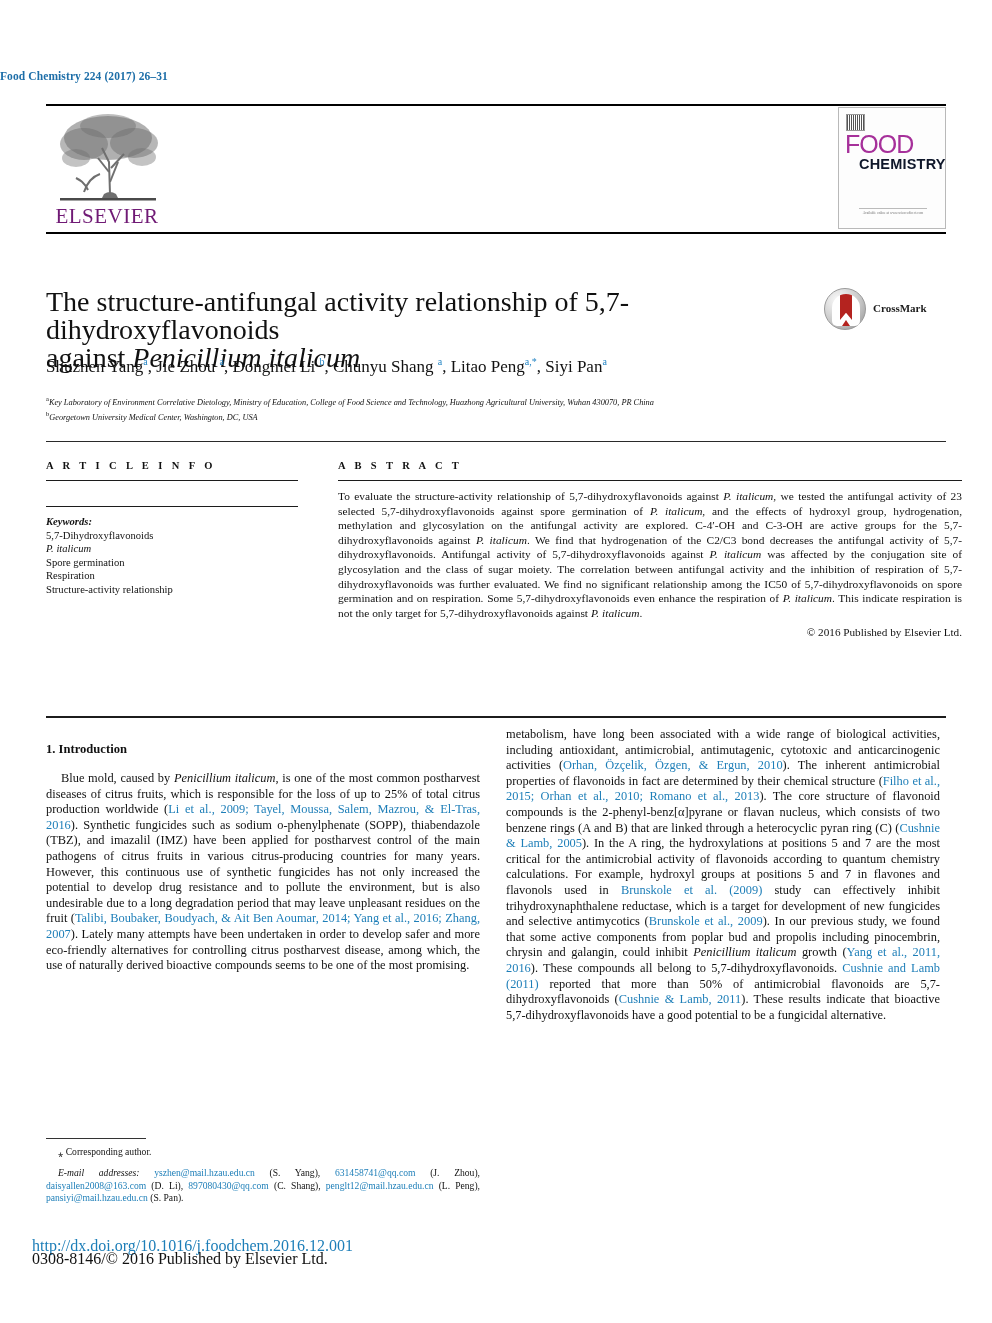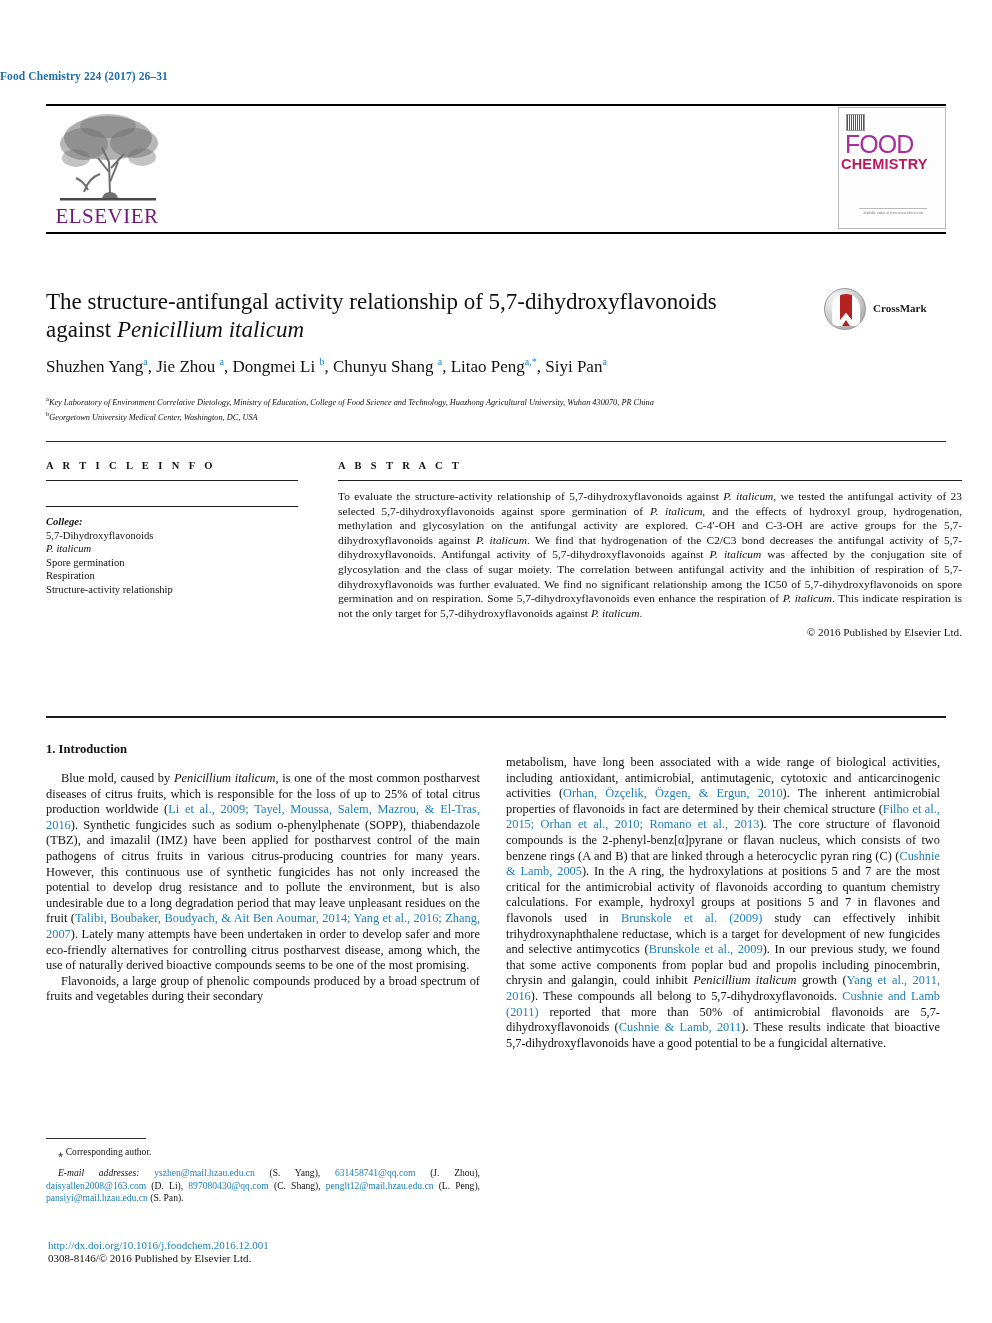--- a/index.html
+++ b/index.html
@@ -124,48 +124,48 @@
   .cover-food {
     position: absolute; left: 6px; top: 24px;
     width: 96px;
     font-family: "Liberation Sans", sans-serif;
     font-size: 25px;
     line-height: 24px;
     letter-spacing: -1px;
     color: #a6309a;
   }
   .cover-chem {
-    position: absolute; left: 2px; top: 48px;
+    position: absolute; left: 20px; top: 48px;
     width: 96px;
     font-family: "Liberation Sans", sans-serif;
     font-size: 14.5px;
     font-weight: bold;
     letter-spacing: .2px;
-    color: #be185d;
+    color: #0f172a;
   }
   .cover-foot {
     position: absolute; left: 20px; top: 100px;
     width: 68px;
     height: 8px;
     font-size: 3.5px;
     color: #777;
     text-align: center;
     border-top: 1px solid #bbb;
     padding-top: 2px;
     overflow: hidden;
   }
 
   
   .title {
     position: absolute;
     left: 46px;
     top: 288px;
     width: 760px;
     font-family: "Liberation Serif", serif;
-    font-size: 23px;
+    font-size: 28px;
     line-height: 28px;
     color: #111;
   }
   .title em { font-style: italic; }
   .crossmark {
     position: absolute;
     left: 824px;
     top: 288px;
     width: 120px;
     height: 46px;
@@ -296,21 +296,21 @@
   
   .col-left {
     position: absolute;
     left: 46px;
     top: 742px;
     width: 434px;
   }
   .col-right {
     position: absolute;
     left: 506px;
-    top: 755px;
+    top: 727px;
     width: 434px;
   }
   h2.section-head {
     margin: 0 0 14px 0;
     font-family: "Liberation Serif", serif;
     font-size: 12.6px;
     font-weight: bold;
     color: #111;
   }
   p.body {
@@ -345,25 +345,25 @@
     color: #111;
     text-align: justify;
   }
   .footnotes .corr { text-indent: 12px; }
   .footnotes .emails { text-indent: 12px; margin-top: 9px; }
   .footnotes em { font-style: italic; }
   .mail { color: #1d7eb8; }
 
   .doi-block {
     position: absolute;
-    left: 48px;
+    left: 32px;
     top: 1239px;
     width: 434px;
     font-family: "Liberation Serif", serif;
-    font-size: 11px;
+    font-size: 16px;
     line-height: 13.4px;
   }
   .doi-link { color: #1d7eb8; }
   .issn { color: #111; }
 </style>
 </head>
 <body>
 
 <div class="page">
 
@@ -430,42 +430,41 @@
   </div>
 
   <div class="rule-under-affil"></div>
 
   <div class="info-col">
     <div class="sec-label">A R T I C L E   I N F O</div>
     <div class="thin-rule"></div>
     <div class="info-gap"></div>
     <div class="thin-rule"></div>
     <div class="info-block">
-      <div class="hdr">College:</div>
+      <div class="hdr">Keywords:</div>
       <div>5,7-Dihydroxyflavonoids</div>
       <div style="font-style:italic">P. italicum</div>
       <div>Spore germination</div>
       <div>Respiration</div>
       <div>Structure-activity relationship</div>
     </div>
   </div>
 
   <div class="abs-col">
     <div class="sec-label">A B S T R A C T</div>
     <div class="thin-rule"></div>
     <div class="abstract-text">To evaluate the structure-activity relationship of 5,7-dihydroxyflavonoids against <em>P. italicum</em>, we tested the antifungal activity of 23 selected 5,7-dihydroxyflavonoids against spore germination of <em>P. italicum</em>, and the effects of hydroxyl group, hydrogenation, methylation and glycosylation on the antifungal activity are explored. C-4′-OH and C-3-OH are active groups for the 5,7-dihydroxyflavonoids against <em>P. italicum</em>. We find that hydrogenation of the C2/C3 bond decreases the antifungal activity of 5,7-dihydroxyflavonoids. Antifungal activity of 5,7-dihydroxyflavonoids against <em>P. italicum</em> was affected by the conjugation site of glycosylation and the class of sugar moiety. The correlation between antifungal activity and the inhibition of respiration of 5,7-dihydroxyflavonoids was further evaluated. We find no significant relationship among the IC50 of 5,7-dihydroxyflavonoids on spore germination and on respiration. Some 5,7-dihydroxyflavonoids even enhance the respiration of <em>P. italicum</em>. This indicate respiration is not the only target for 5,7-dihydroxyflavonoids against <em>P. italicum</em>.</div>
     <div class="copyright">© 2016 Published by Elsevier Ltd.</div>
   </div>
 
   <div class="rule-bottom-abs"></div>
 
   <div class="col-left">
     <h2 class="section-head">1. Introduction</h2>
     <p class="body">Blue mold, caused by <em>Penicillium italicum</em>, is one of the most common postharvest diseases of citrus fruits, which is responsible for the loss of up to 25% of total citrus production worldwide (<span class="ref">Li et al., 2009; Tayel, Moussa, Salem, Mazrou, &amp; El-Tras, 2016</span>). Synthetic fungicides such as sodium o-phenylphenate (SOPP), thiabendazole (TBZ), and imazalil (IMZ) have been applied for postharvest control of the main pathogens of citrus fruits in various citrus-producing countries for many years. However, this continuous use of synthetic fungicides has not only increased the potential to develop drug resistance and to pollute the environment, but is also undesirable due to a long degradation period that may leave unpleasant residues on the fruit (<span class="ref">Talibi, Boubaker, Boudyach, &amp; Ait Ben Aoumar, 2014; Yang et al., 2016; Zhang, 2007</span>). Lately many attempts have been undertaken in order to develop safer and more eco-friendly alternatives for controlling citrus postharvest disease, among which, the use of naturally derived bioactive compounds seems to be one of the most promising.</p>
-    <p class="body">Flavonoids, a large group of phenolic compounds produced by a broad spectrum of fruits and vegetables during their secondary</p>
   </div>
 
   <div class="col-right">
     <p class="body cont">metabolism, have long been associated with a wide range of biological activities, including antioxidant, antimicrobial, antimutagenic, cytotoxic and anticarcinogenic activities (<span class="ref">Orhan, Özçelik, Özgen, &amp; Ergun, 2010</span>). The inherent antimicrobial properties of flavonoids in fact are determined by their chemical structure (<span class="ref">Filho et al., 2015; Orhan et al., 2010; Romano et al., 2013</span>). The core structure of flavonoid compounds is the 2-phenyl-benz[α]pyrane or flavan nucleus, which consists of two benzene rings (A and B) that are linked through a heterocyclic pyran ring (C) (<span class="ref">Cushnie &amp; Lamb, 2005</span>). In the A ring, the hydroxylations at positions 5 and 7 are the most critical for the antimicrobial activity of flavonoids according to quantum chemistry calculations. For example, hydroxyl groups at positions 5 and 7 in flavones and flavonols used in <span class="ref">Brunskole et al. (2009)</span> study can effectively inhibit trihydroxynaphthalene reductase, which is a target for development of new fungicides and selective antimycotics (<span class="ref">Brunskole et al., 2009</span>). In our previous study, we found that some active components from poplar bud and propolis including pinocembrin, chrysin and galangin, could inhibit <em>Penicillium italicum</em> growth (<span class="ref">Yang et al., 2011, 2016</span>). These compounds all belong to 5,7-dihydroxyflavonoids. <span class="ref">Cushnie and Lamb (2011)</span> reported that more than 50% of antimicrobial flavonoids are 5,7-dihydroxyflavonoids (<span class="ref">Cushnie &amp; Lamb, 2011</span>). These results indicate that bioactive 5,7-dihydroxyflavonoids have a good potential to be a fungicidal alternative.</p>
   </div>
 
   <div class="footnote-rule"></div>
   <div class="footnotes">
     <div class="corr">⁎ Corresponding author.</div>
     <div class="emails"><em>E-mail addresses:</em> <span class="mail">yszhen@mail.hzau.edu.cn</span> (S. Yang), <span class="mail">631458741@qq.com</span> (J. Zhou), <span class="mail">daisyallen2008@163.com</span> (D. Li), <span class="mail">897080430@qq.com</span> (C. Shang), <span class="mail">penglt12@mail.hzau.edu.cn</span> (L. Peng), <span class="mail">pansiyi@mail.hzau.edu.cn</span> (S. Pan).</div>

